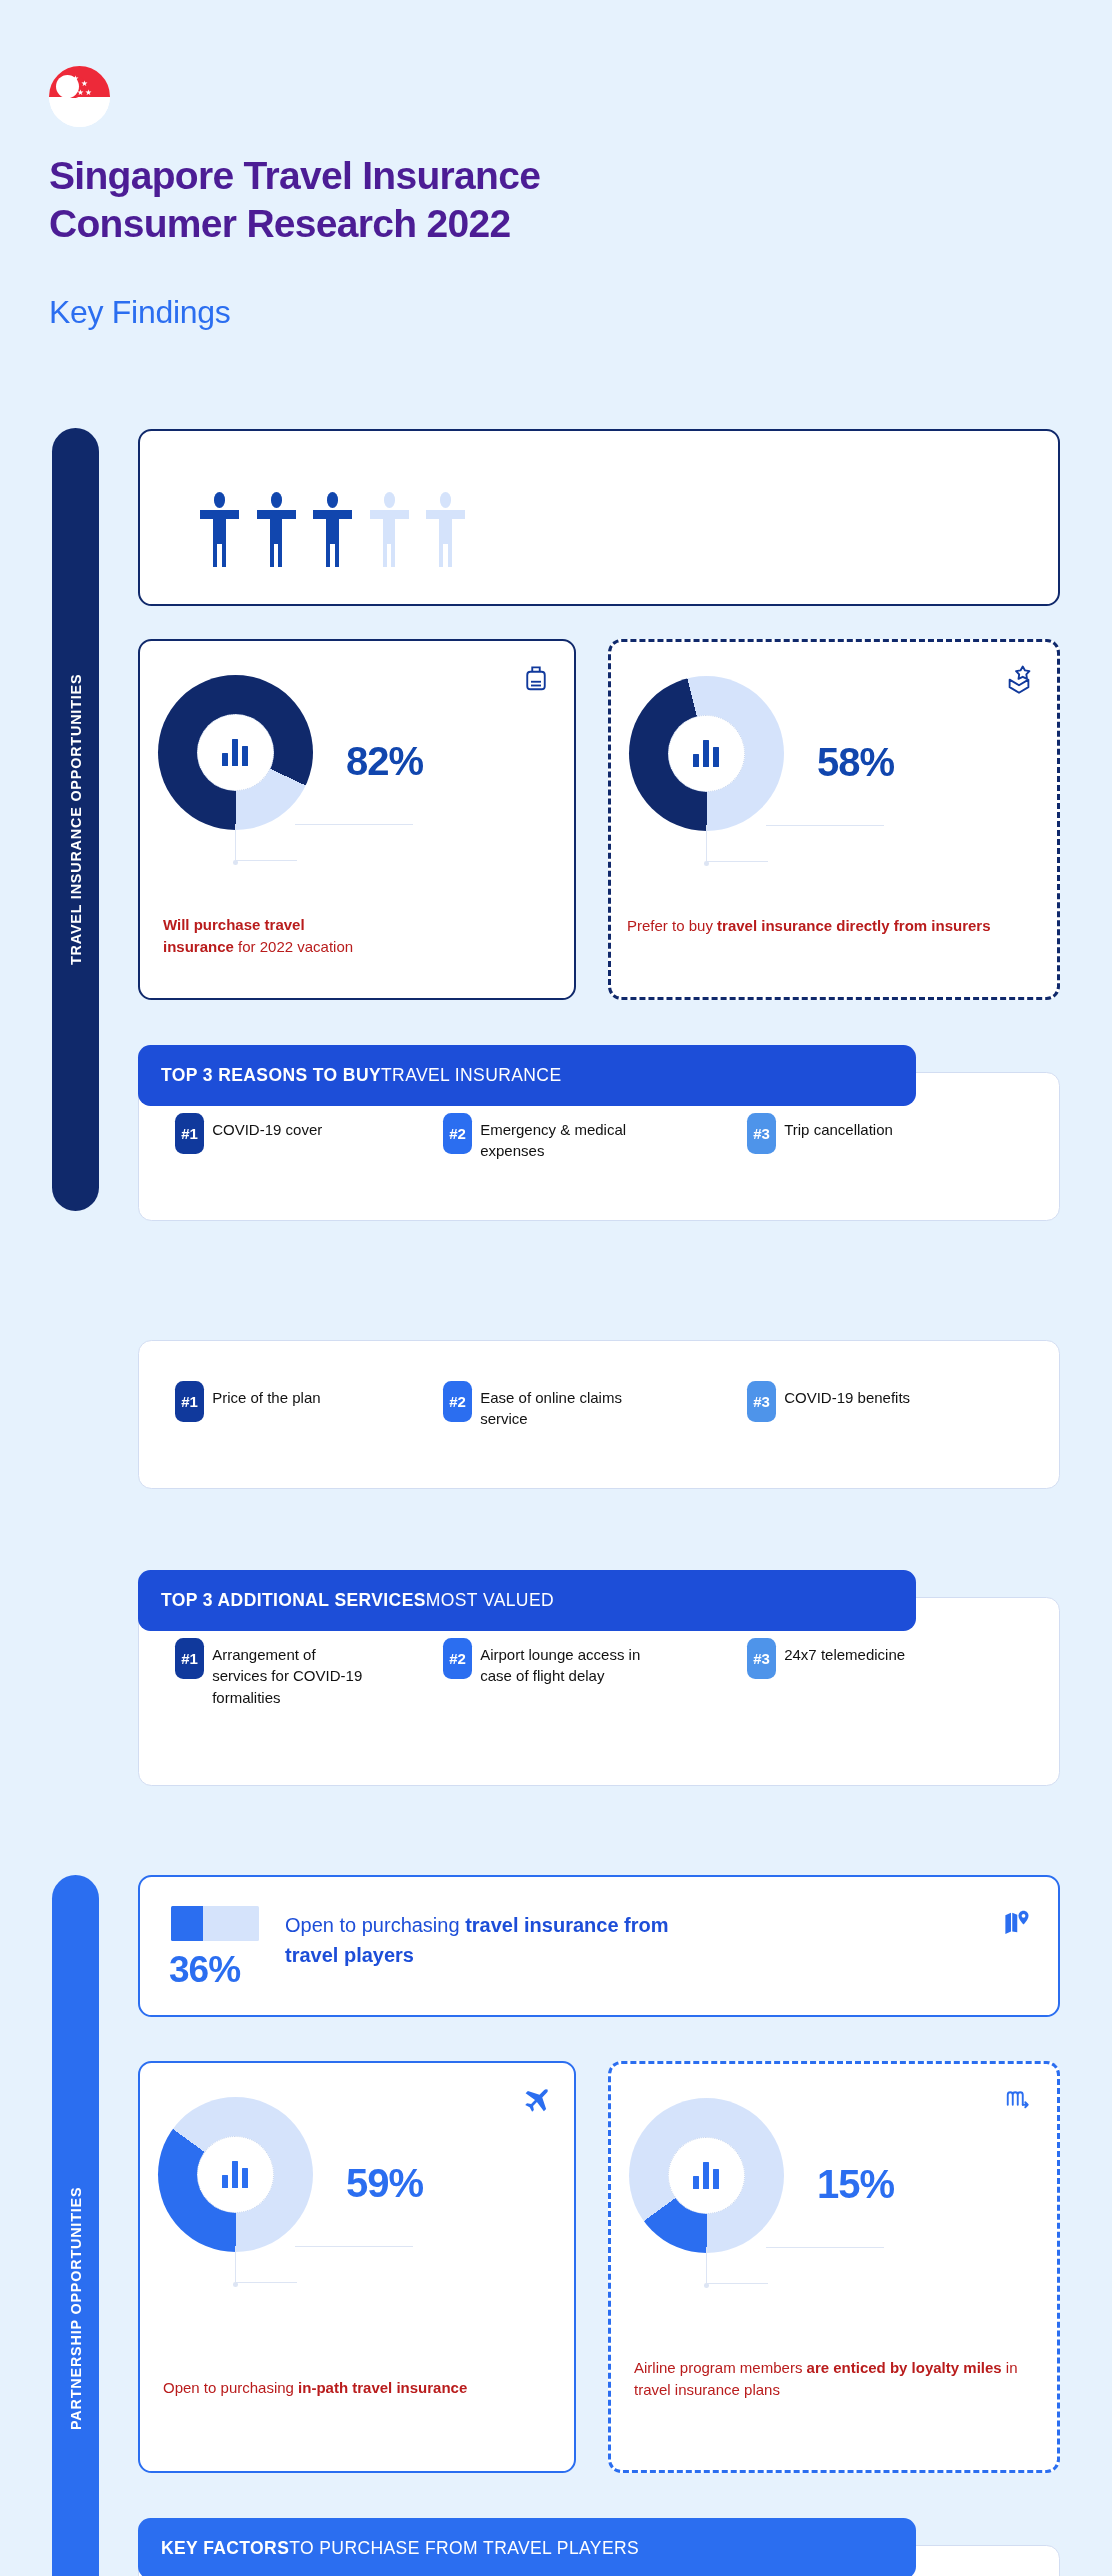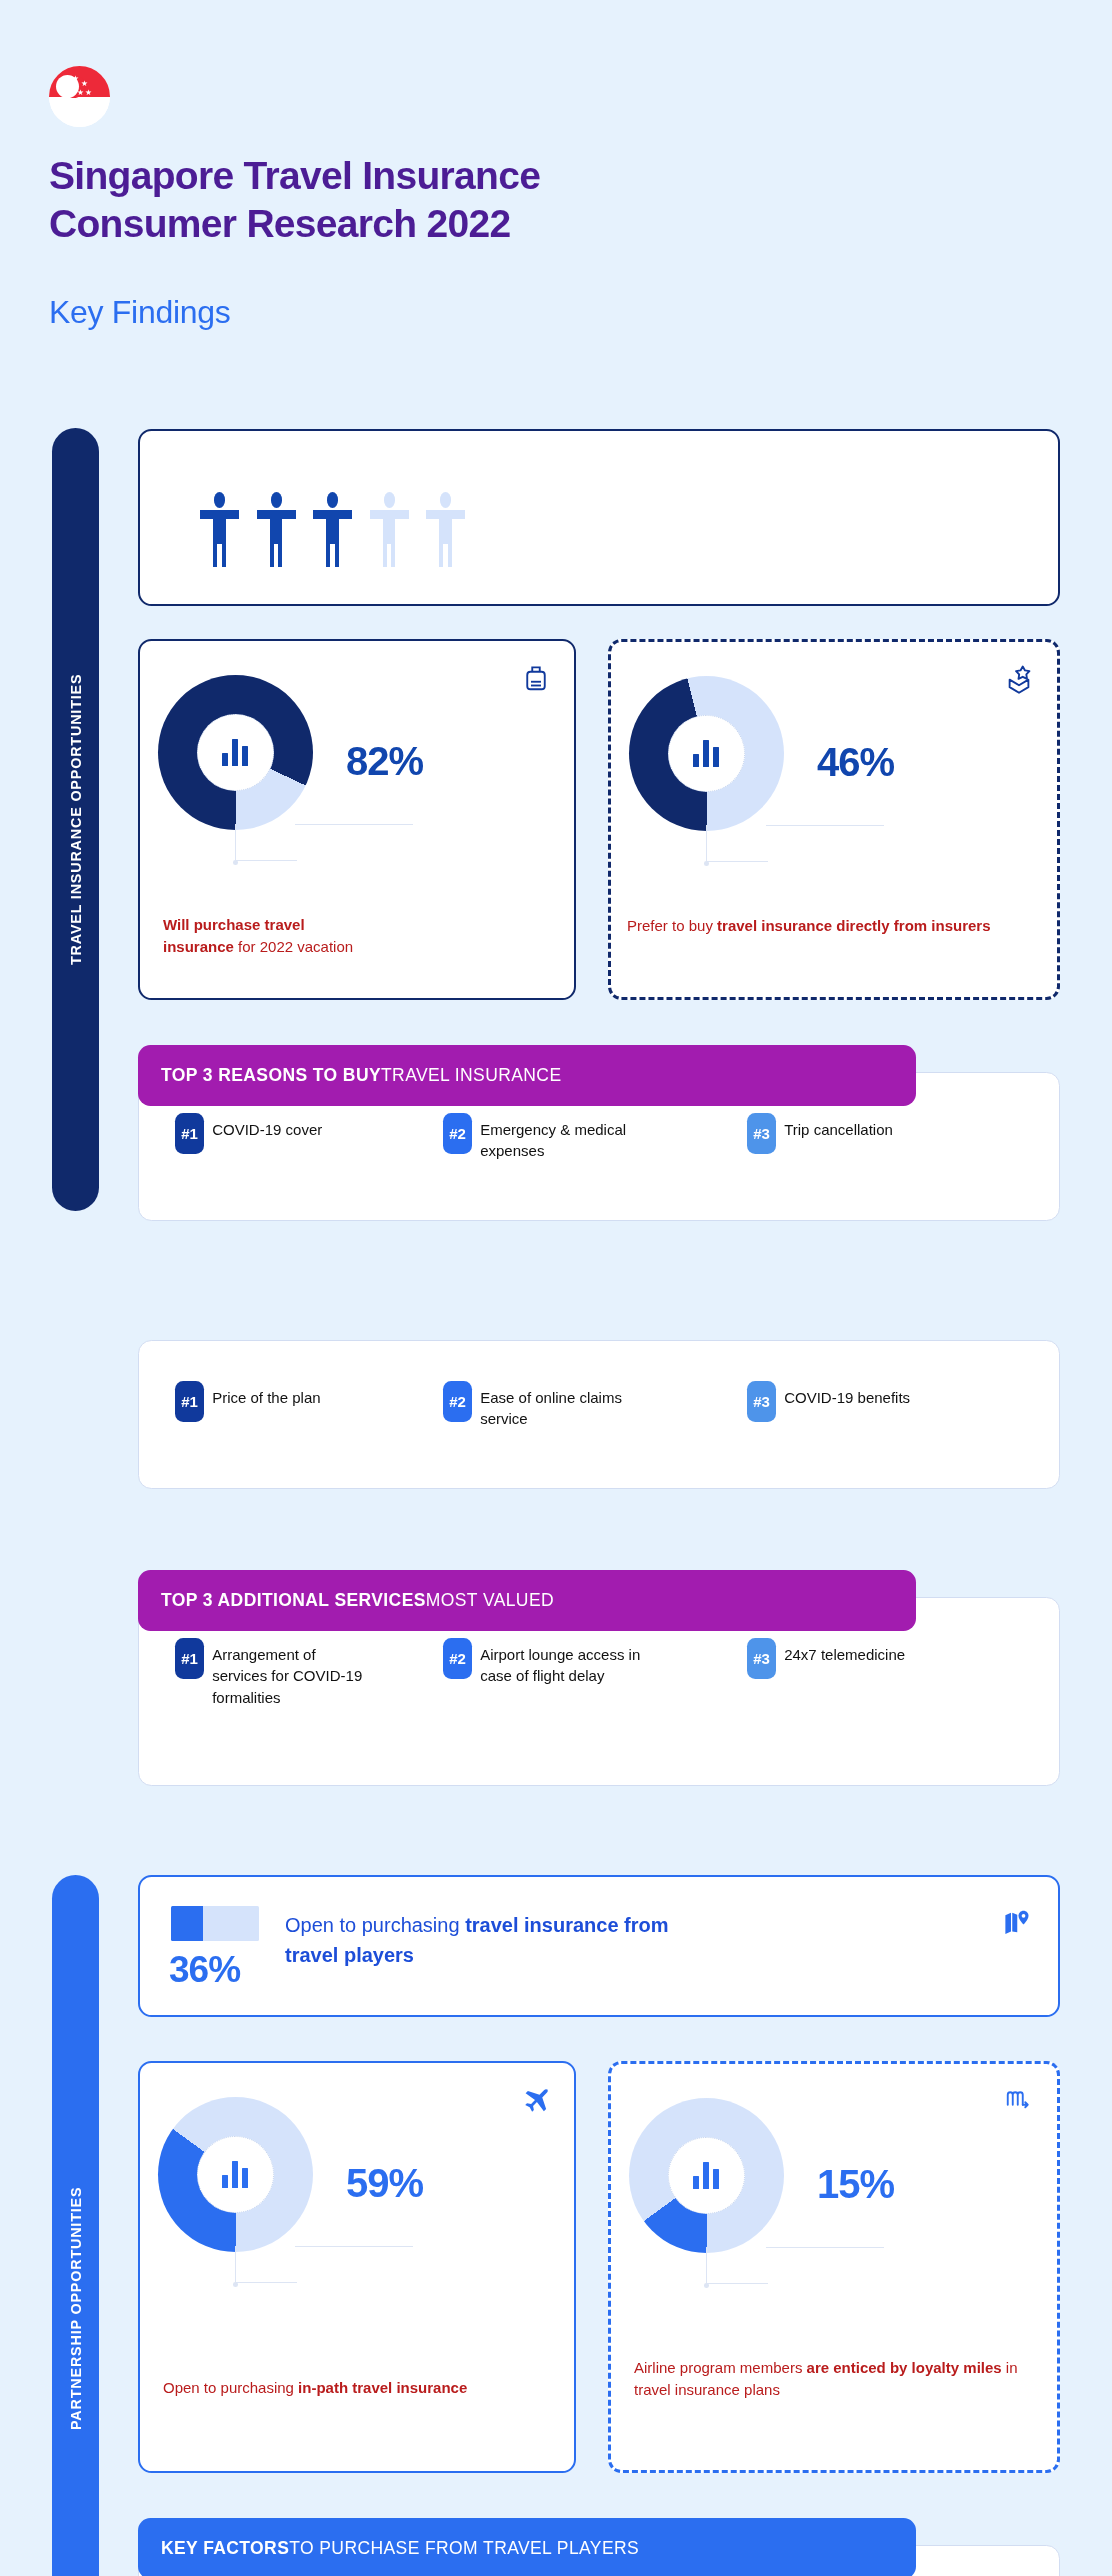--- a/index.html
+++ b/index.html
@@ -114,21 +114,21 @@
   .donut-caption b { font-weight: 800; }
 
   .corner-icon { position: absolute; width: 30px; height: 30px; }
 
   
   .banner {
     position: absolute; height: 61px; border-radius: 12.4px;
     display: flex; align-items: center; padding-left: 23px;
     color: #ffffff; font-size: 17.5px; letter-spacing: 0.4px; white-space: nowrap;
   }
-  .banner.navy { background: #a21caf; }
+  .banner.navy { background: #1d4ed8; }
   .banner.blue { background: #2b6ef0; }
   .banner b { font-weight: 800; }
   .banner span.light { font-weight: 400; }
 
   
   .rank-row { position: absolute; display: flex; }
   .rank-item { display: flex; align-items: flex-start; gap: 8.2px; }
   .rank-badge {
     flex: 0 0 auto; width: 29px; height: 41px; border-radius: 8.2px;
     display: flex; align-items: center; justify-content: center;
@@ -255,21 +255,21 @@
             <i style="height:13.4px;background:#1146ae;"></i>
             <i style="height:27px;background:#1146ae;"></i>
             <i style="height:19.6px;background:#1146ae;"></i>
           </div>
         </div>
       </div>
     </div>
     <div class="leaderdot" style="left:93px;top:219px;"></div>
     <div class="leader" style="left:95px;top:183px;width:62px;height:37px;"></div>
     <div class="leader2" style="left:155px;top:183px;width:118px;"></div>
-    <div class="donut-pct" style="left:206px;top:98px;color:#1146ae;">46%</div>
+    <div class="donut-pct" style="left:206px;top:98px;color:#1146ae;">58%</div>
 
     <div class="donut-caption" style="left:16px;top:273px;width:392px;">
       <span>Prefer to buy </span><b>travel insurance directly from insurers</b>
     </div>
   </div>
 
   <div class="card plain" style="left:138px;top:1072px;width:922px;height:149px;"></div>
   <div class="banner navy" style="left:138px;top:1045px;width:778px;">
     <b>TOP 3 REASONS TO BUY</b>
       <span class="light"> TRAVEL INSURANCE</span>

